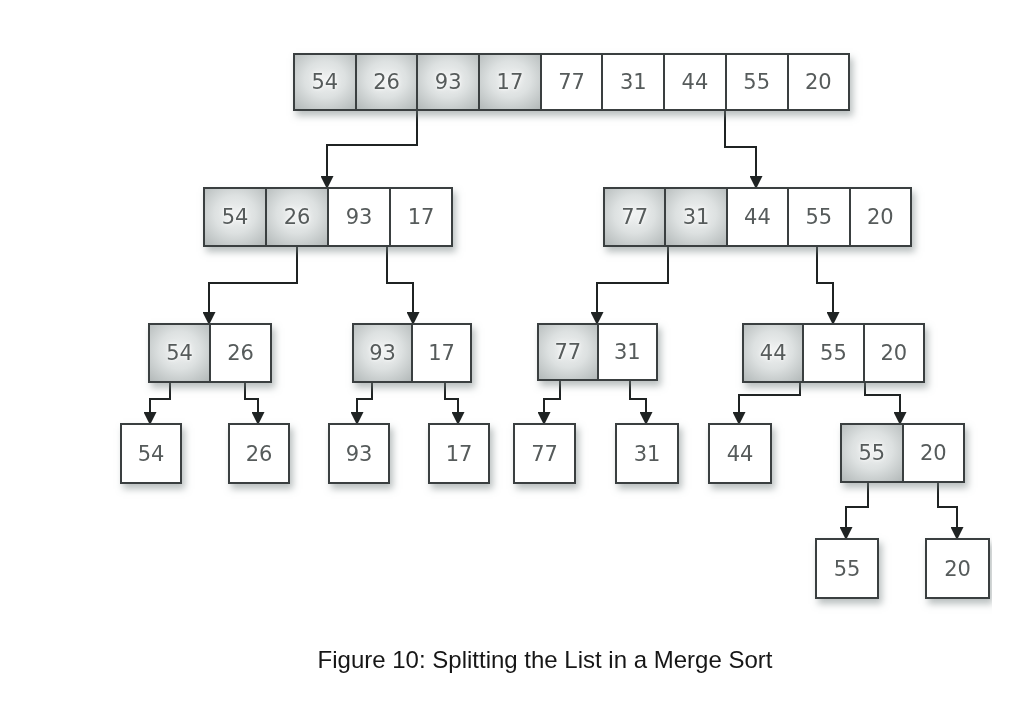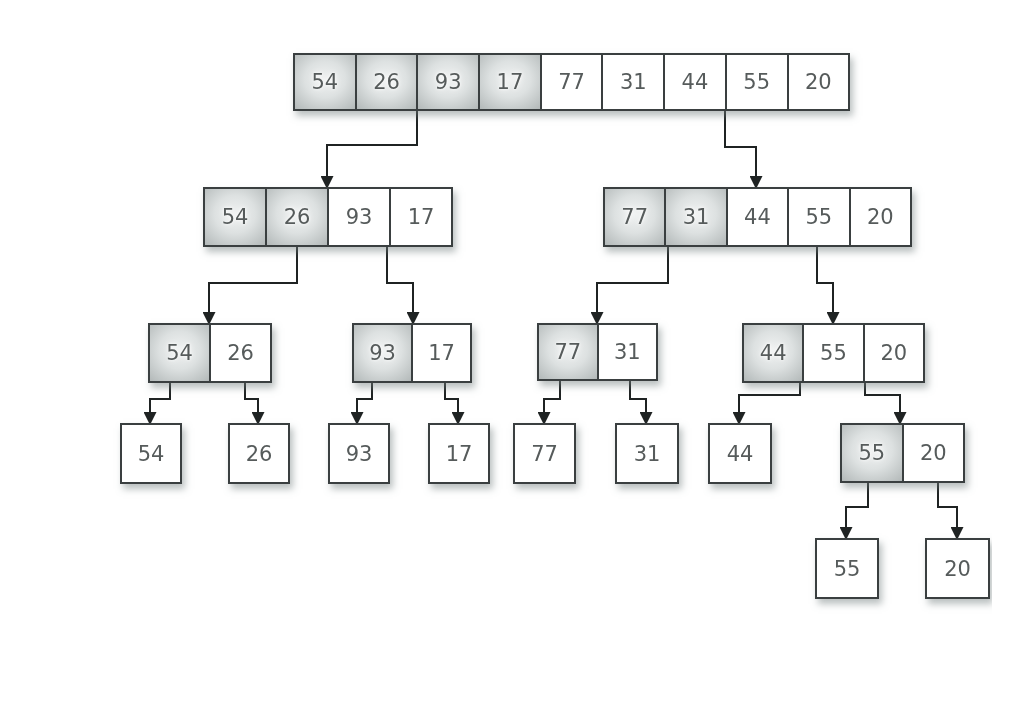--- a/index.html
+++ b/index.html
@@ -115,13 +115,14 @@
         <div class="cell shaded" style="width: 63.5px;">55</div>
         <div class="cell" style="width: 63.5px;">20</div>
       </div>
       <div class="lrow" style="left: 815px; top: 538px; height: 61px;">
         <div class="cell" style="width: 64px;">55</div>
       </div>
       <div class="lrow" style="left: 925px; top: 538px; height: 61px;">
         <div class="cell" style="width: 65px;">20</div>
       </div>
     </div>
+  <div class="caption">Figure 10: Splitting the List in a Merge Sort</div>
 </div>
 
 </body></html>

